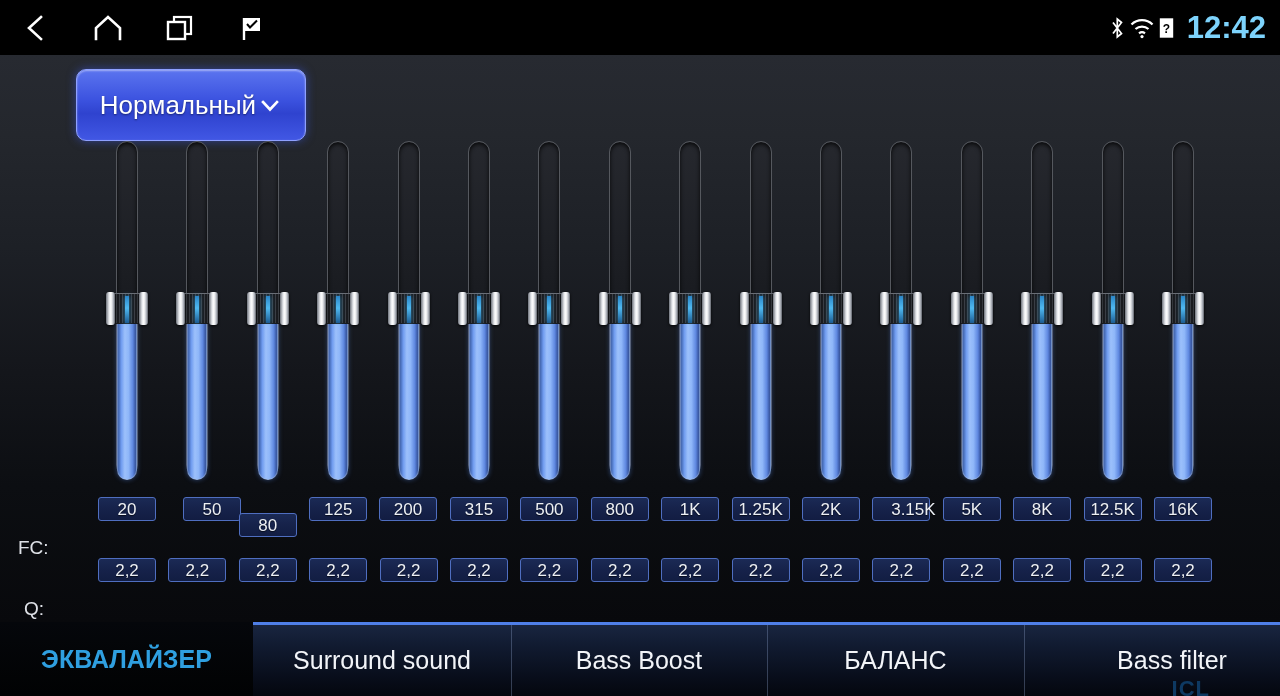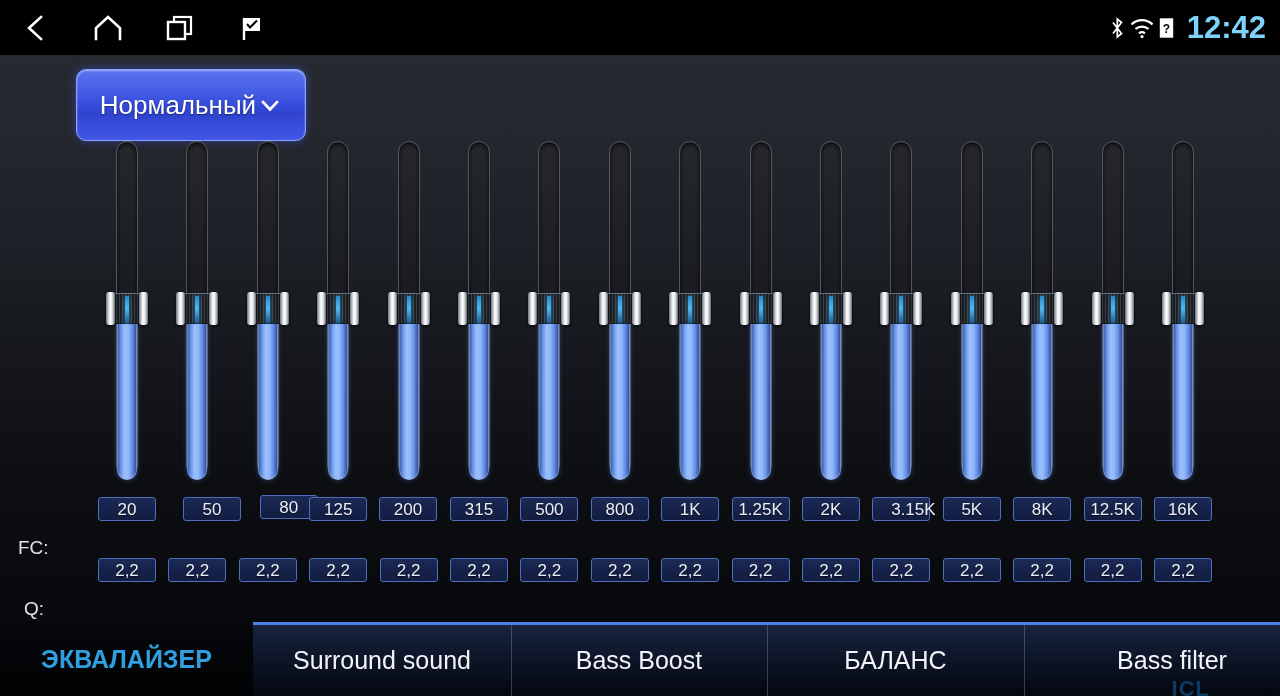--- a/index.html
+++ b/index.html
@@ -499,21 +499,21 @@
       </div>
 
     <div class="row-label" id="fc-label" style="left:18px; top:443px;">FC:</div>
     <div id="fc-row">
         <div class="chip" style="left: 98px; top: 442px;">
           <span>20</span>
         </div>
         <div class="chip" style="left: 183px; top: 442px;">
           <span>50</span>
         </div>
-        <div class="chip" style="left: 238.8px; top: 440px; margin-left: 21px;">
+        <div class="chip" style="left: 238.8px; top: 458px;">
           <span>80</span>
         </div>
         <div class="chip" style="left: 309.2px; top: 442px;">
           <span>125</span>
         </div>
         <div class="chip" style="left: 379px; top: 442px;">
           <span>200</span>
         </div>
         <div class="chip" style="left: 450px; top: 442px;">
           <span>315</span>

